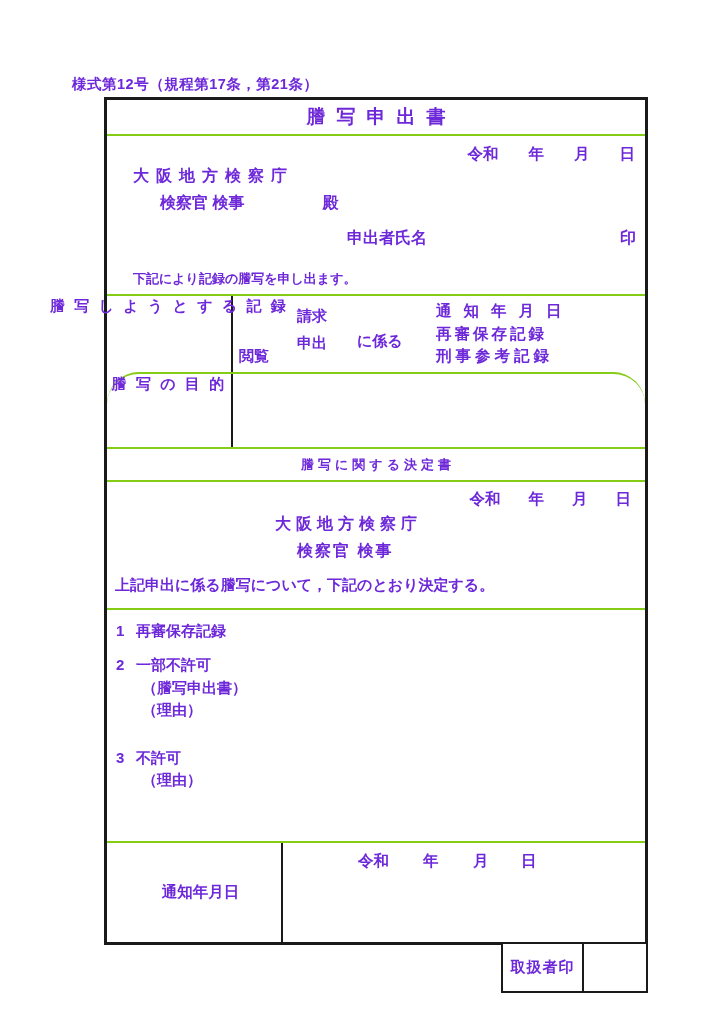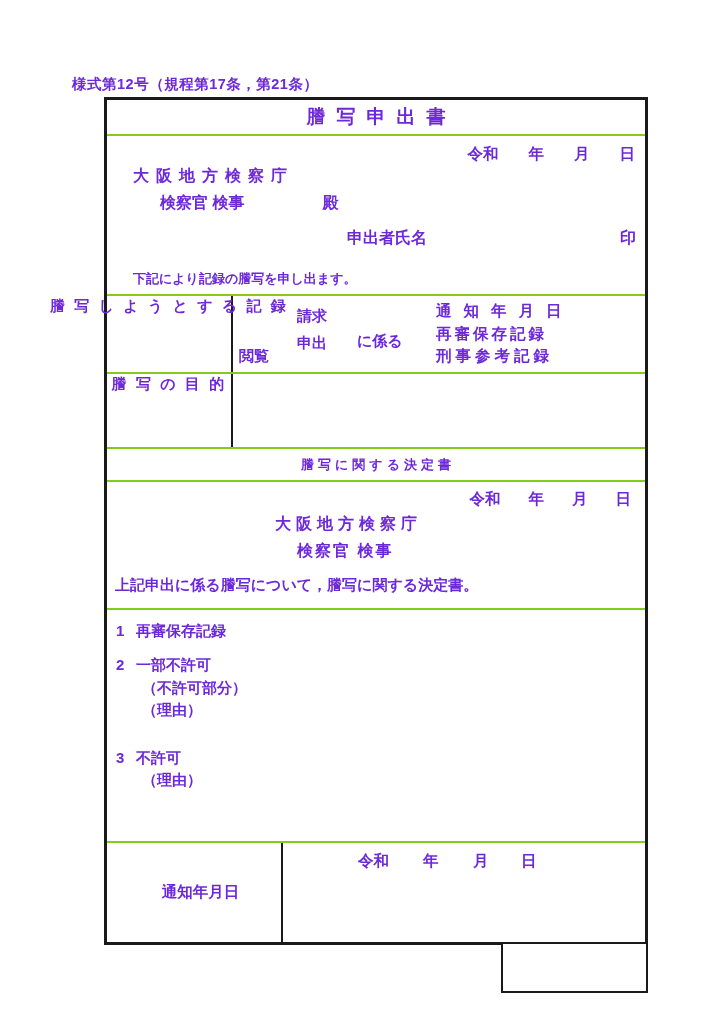--- a/index.html
+++ b/index.html
@@ -22,21 +22,21 @@
   .date-line{position:absolute;display:flex;gap:30px;font-size:15.5px;}
   .app-date{top:8px;right:10px;}
   .office-line{position:absolute;left:26px;top:30px;font-size:16px;letter-spacing:7px;}
   .prosecutor-line{position:absolute;left:53px;top:57px;font-size:16px;display:flex;}
   .prosecutor-line .dono{margin-left:78px;}
   .applicant-line{position:absolute;left:240px;top:92px;font-size:16px;display:flex;}
   .applicant-line .seal{margin-left:193px;}
   .statement-line{position:absolute;left:26px;top:134px;font-size:13px;}
   .record-row{height:78px;display:flex;}
   .part-row{height:74px;display:flex;}
-  .purpose-row{height:75px;display:flex;}
+  .purpose-row{height:75px;display:flex;border-radius:32px;}
   .label-cell{
     width:126px;box-sizing:border-box;border-right:2px solid #1a1a1a;
     display:flex;flex-direction:row;justify-content:center;
     padding-left:7px;font-size:15px;
   }
   .label-cell span{letter-spacing:9.3px;white-space:nowrap;line-height:19px;}
   .content-cell{flex:1;position:relative;}
   .inspect{position:absolute;left:6px;top:24px;font-size:15px;margin-top:27px;}
   .req-stack{position:absolute;left:64px;top:11px;display:flex;flex-direction:column;gap:8px;font-size:15px;}
   .relating{position:absolute;left:124px;top:24px;font-size:15px;margin-top:12px;}
@@ -149,33 +149,33 @@
 
     <div class="row decision-head">
       <div class="date-line dec-date">
         <span>令和</span>
         <span>年</span>
         <span>月</span>
         <span>日</span>
       </div>
       <div class="dec-office">大阪地方検察庁</div>
       <div class="dec-signer">検察官 検事</div>
-      <div class="dec-statement">上記申出に係る謄写について，謄写に関する決定書。</div>
+      <div class="dec-statement">上記申出に係る謄写について，下記のとおり決定する。</div>
     </div>
 
     <div class="row items-block">
       <div class="item it1">
         <span class="no">1</span>
         <span>再審保存記録</span>
       </div>
       <div class="item it2">
         <span class="no">2</span>
         <span>一部不許可</span>
       </div>
-      <div class="sub sub21">（不許可部分）</div>
+      <div class="sub sub21">（謄写申出書）</div>
       <div class="sub sub22">（理由）</div>
       <div class="item it3">
         <span class="no">3</span>
         <span>不許可</span>
       </div>
       <div class="sub sub31">（理由）</div>
     </div>
 
     <div class="row notice-row">
       <div class="notice-label-cell">通知年月日</div>
@@ -183,16 +183,17 @@
         <span class="nd-era">令和</span>
         <span class="nd-year">年</span>
         <span class="nd-month">月</span>
         <span class="nd-day">日</span>
       </div>
     </div>
 
   </div>
 
   <div class="handler-box">
+    <div class="handler-label">取扱者印</div>
     <div class="handler-field"></div>
   </div>
 
 </div>
 
 </body></html>

